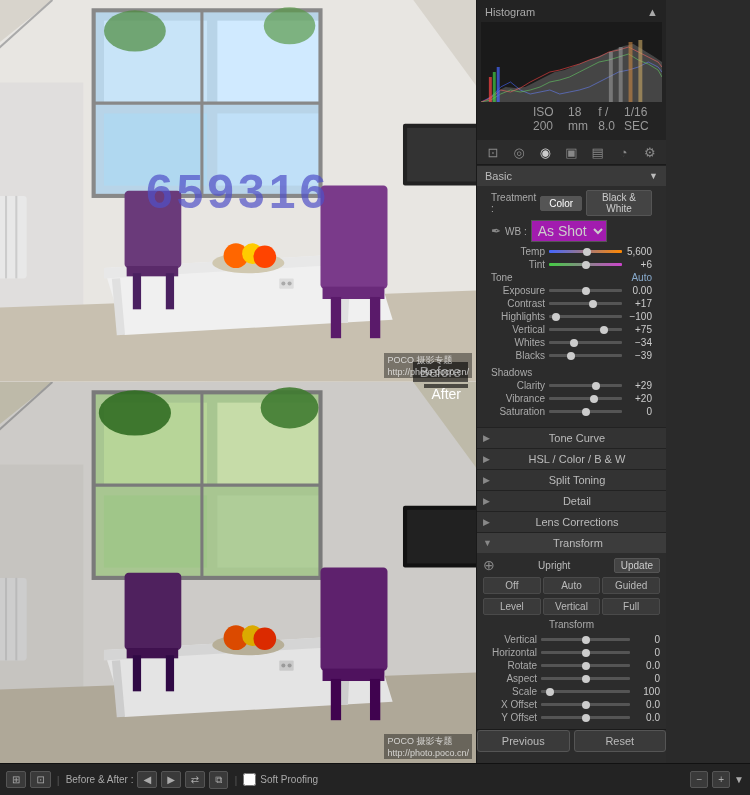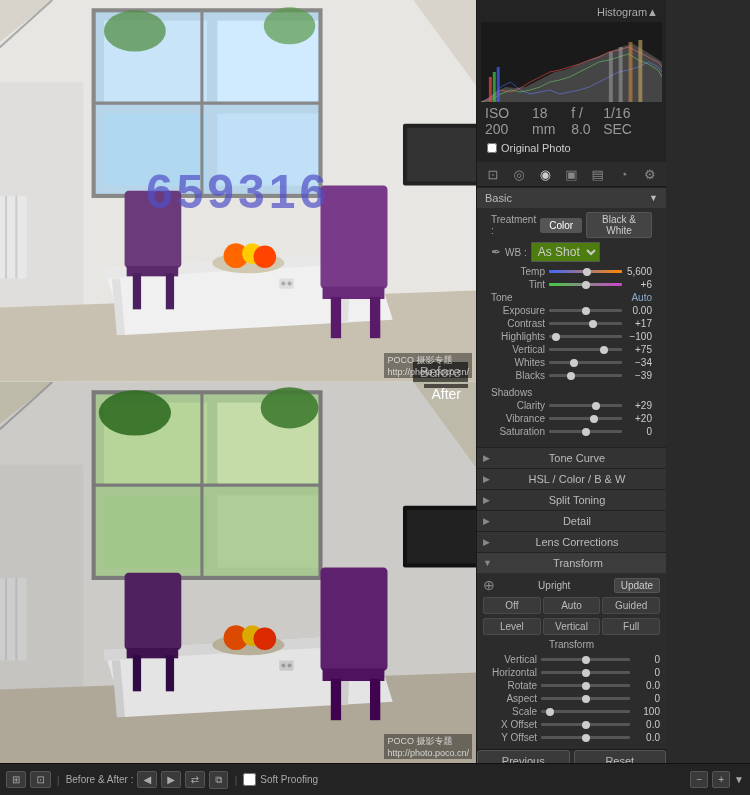--- a/index.html
+++ b/index.html
@@ -16,23 +16,23 @@
     .photo-label { position: absolute; right: 8px; bottom: 0; background: rgba(0,0,0,0.6); color: #fff; padding: 2px 7px; font-size: 14px; }
     .watermark { position: absolute; top: 50%; left: 50%; transform: translate(-50%, -50%); font-size: 48px; font-weight: bold; color: rgba(80,80,200,0.7); letter-spacing: 4px; }
 
     
     .right-panel { width: 190px; background: #2c2c2c; display: flex; flex-direction: column; border-left: 1px solid #1a1a1a; overflow-y: auto; }
     .right-panel::-webkit-scrollbar { width: 6px; }
     .right-panel::-webkit-scrollbar-thumb { background: #555; }
 
     
     .histogram-section { background: #232323; padding: 4px; }
-    .histogram-title { color: #aaa; font-size: 11px; padding: 2px 4px 4px; display: flex; justify-content: flex-end; }
+    .histogram-title { color: #aaa; font-size: 11px; padding: 2px 4px 4px; display: flex; justify-content: space-between; }
     .histogram-canvas { height: 80px; background: #1a1a1a; position: relative; overflow: hidden; }
-    .exif-info { display: flex; padding: 3px 4px; color: #999; font-size: 14px; background: #232323; }
+    .exif-info { display: flex; gap: 6px; padding: 3px 4px; color: #999; font-size: 12px; background: #232323; margin-left: 48px; }
 
     
     .orig-photo-row { display: flex; align-items: center; gap: 4px; padding: 2px 6px 4px; background: #232323; }
     .orig-photo-row input { width: 10px; height: 10px; }
 
     
     .tool-icons-row { display: flex; align-items: center; justify-content: space-between; padding: 4px 6px; background: #2c2c2c; border-bottom: 1px solid #1a1a1a; }
     .tool-icon { width: 20px; height: 16px; display: flex; align-items: center; justify-content: center; color: #888; font-size: 13px; cursor: pointer; }
     .tool-icon.active { color: #ccc; }
 
@@ -252,24 +252,20 @@
           <rect x="150" y="20" width="4" height="60" fill="#cc8844" opacity="0.6"></rect>
           <rect x="160" y="18" width="4" height="62" fill="#ccaa66" opacity="0.6"></rect>
         </svg>
       </div>
       <div class="exif-info">
         <span>ISO 200</span>
         <span>18 mm</span>
         <span>f / 8.0</span>
         <span>1/16 SEC</span>
       </div>
-      <div class="orig-photo-row">
-        <input type="checkbox" style="">
-        <span>Original Photo</span>
-      </div>
     </div>
 
     <div class="tool-icons-row">
       <div class="tool-icon">⊡</div>
       <div class="tool-icon">◎</div>
       <div class="tool-icon active">◉</div>
       <div class="tool-icon">▣</div>
       <div class="tool-icon">▤</div>
       <div class="tool-icon">◔</div>
       <div class="tool-icon">⚙</div>
@@ -284,21 +280,21 @@
 
       <div class="treatment-row">
         <span class="treatment-label">Treatment :</span>
         <button class="treatment-btn active">Color</button>
         <button class="treatment-btn">Black &amp; White</button>
       </div>
 
       <div class="wb-row">
         <span class="eyedropper">✒</span>
         <span class="wb-label">WB :</span>
-        <select style="font-size:12px; background:#4d7c0f; color:#ccc; border:1px solid #555; padding:1px 2px;">
+        <select style="font-size:14px; background:#a21caf; color:#ccc; border:1px solid #555; padding:1px 2px;">
           <option>As Shot</option>
         </select>
       </div>
 
       <div class="slider-row">
         <span class="slider-label">Temp</span>
         <div class="slider-track temp-track">
           <div class="slider-thumb" style="left:52%;"></div>
         </div>
         <span class="slider-value">5,600</span>

